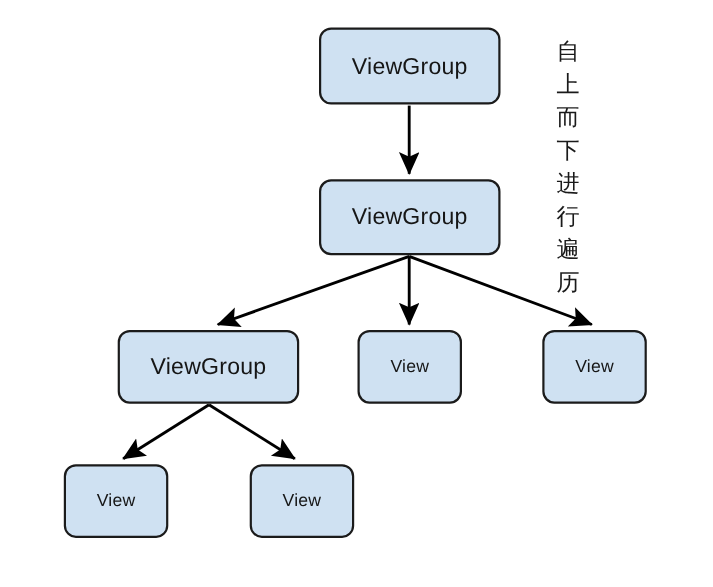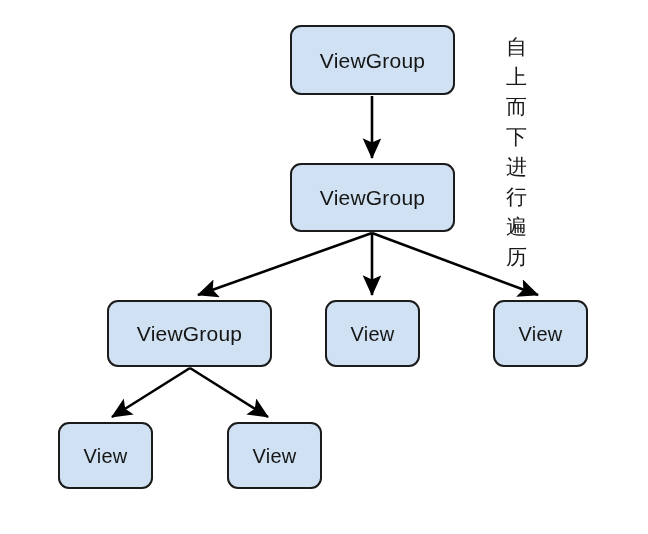--- a/index.html
+++ b/index.html
@@ -35,21 +35,21 @@
     color: #161616;
     letter-spacing: 0.2px;
     z-index: 2;
   }
   .node-label {
     font-size: 21px;
     line-height: 1;
     white-space: nowrap;
   }
   .node.small .node-label {
-    font-size: 20px;
+    font-size: 16px;
   }
   .vtext {
     position: absolute;
     z-index: 3;
     display: flex;
     flex-direction: column;
     align-items: center;
     color: #1a1a1a;
   }
   .vtext span {

